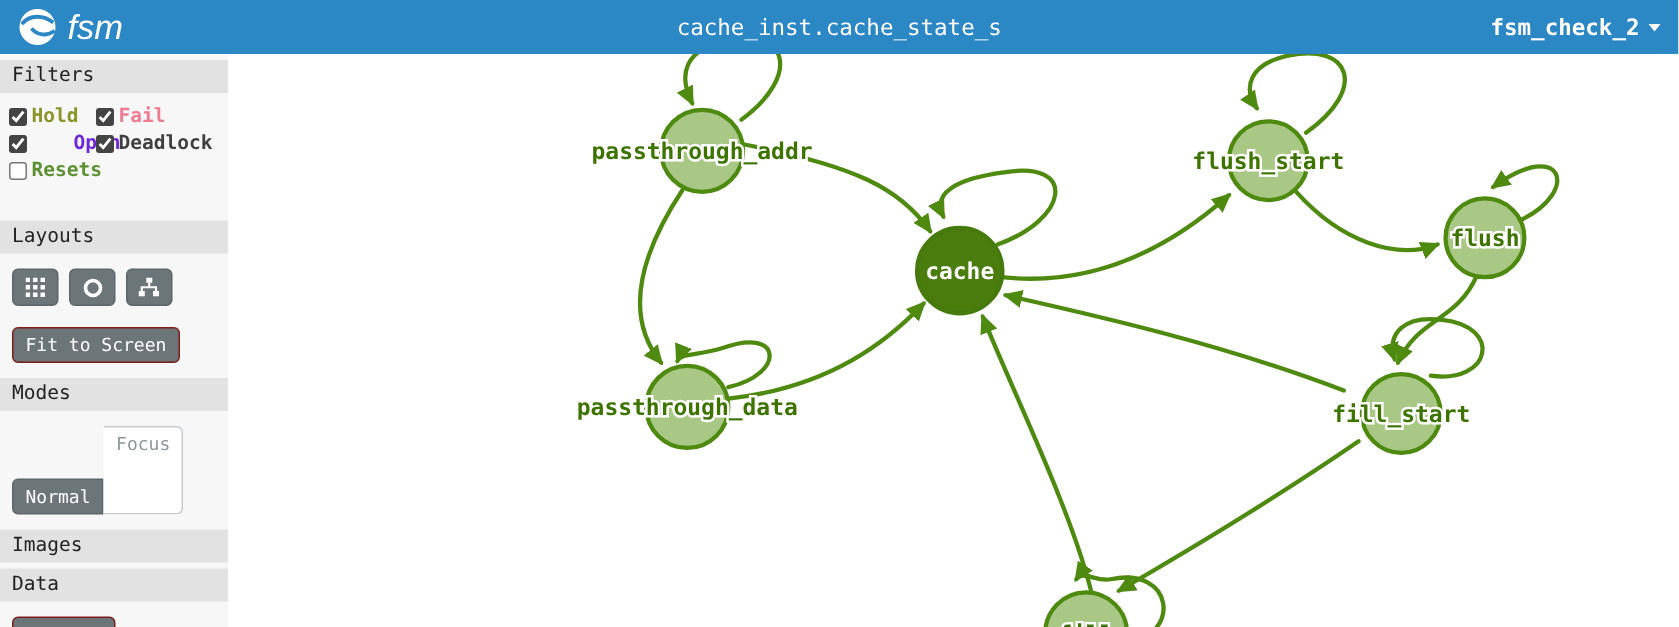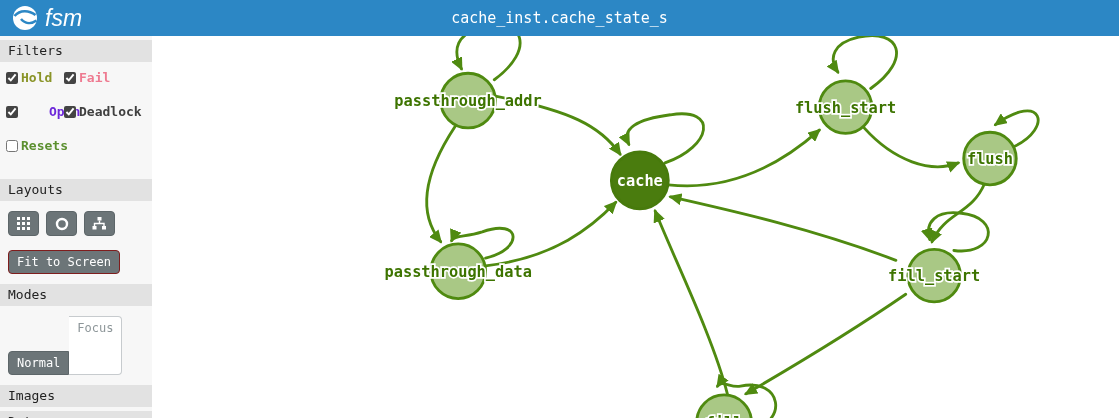--- a/index.html
+++ b/index.html
@@ -38,21 +38,21 @@
     background: #f7f7f7; z-index: 5;
   }
   .section-header {
     background: #e2e2e2; color: #222222; font-size: 13px;
     padding: 3px 8px; height: 22px; line-height: 16px; margin-top: 4px;
   }
   .section-header:first-child { margin-top: 4px; }
 
   .filter-grid {
     display: grid; grid-template-columns: 58px auto;
-    padding: 8px 4px 4px 6px; row-gap: 19px; font-size: 13px;
+    padding: 8px 4px 4px 6px; row-gap: 3px; font-size: 13px;
   }
   .filter-item { display: flex; align-items: center; gap: 3px; white-space: nowrap; }
   .filter-item input { width: 12px; height: 12px; accent-color: #444; }
   .filter-item label { font-weight: bold; }
 
   .layout-row { display: flex; gap: 7px; padding: 10px 0 0 8px; }
   .icon-btn {
     width: 31px; height: 25px; background: #6c7578; border: 1px solid #5d6669;
     border-radius: 4px; display: flex; align-items: center; justify-content: center;
     cursor: pointer;
@@ -162,20 +162,24 @@
   <div class="topbar">
     <div class="brand">
       <svg width="26" height="26" viewBox="0 0 26 26">
         <circle cx="13" cy="13" r="12" fill="#ffffff"></circle>
         <path d="M2.5 11 C 8 4.5, 17 5, 23.5 10" stroke="#2c87c5" stroke-width="2.6" fill="none"></path>
         <path d="M9 14 C 13 18.5, 19 19.5, 24.5 15.5" stroke="#2c87c5" stroke-width="2.6" fill="none"></path>
       </svg>
       <span class="brand-text">fsm</span>
     </div>
     <div class="topbar-title">cache_inst.cache_state_s</div>
+    <div class="topbar-right">
+      <span>fsm_check_2</span>
+      <span class="caret-down"></span>
+    </div>
   </div>
 
   <div class="sidebar">
 
     <div class="section-header">Filters</div>
 
     <div class="filter-grid">
       <span class="filter-item">
         <input type="checkbox" checked="" style="">
         <label style="color: rgb(138, 148, 40);">Hold</label>

